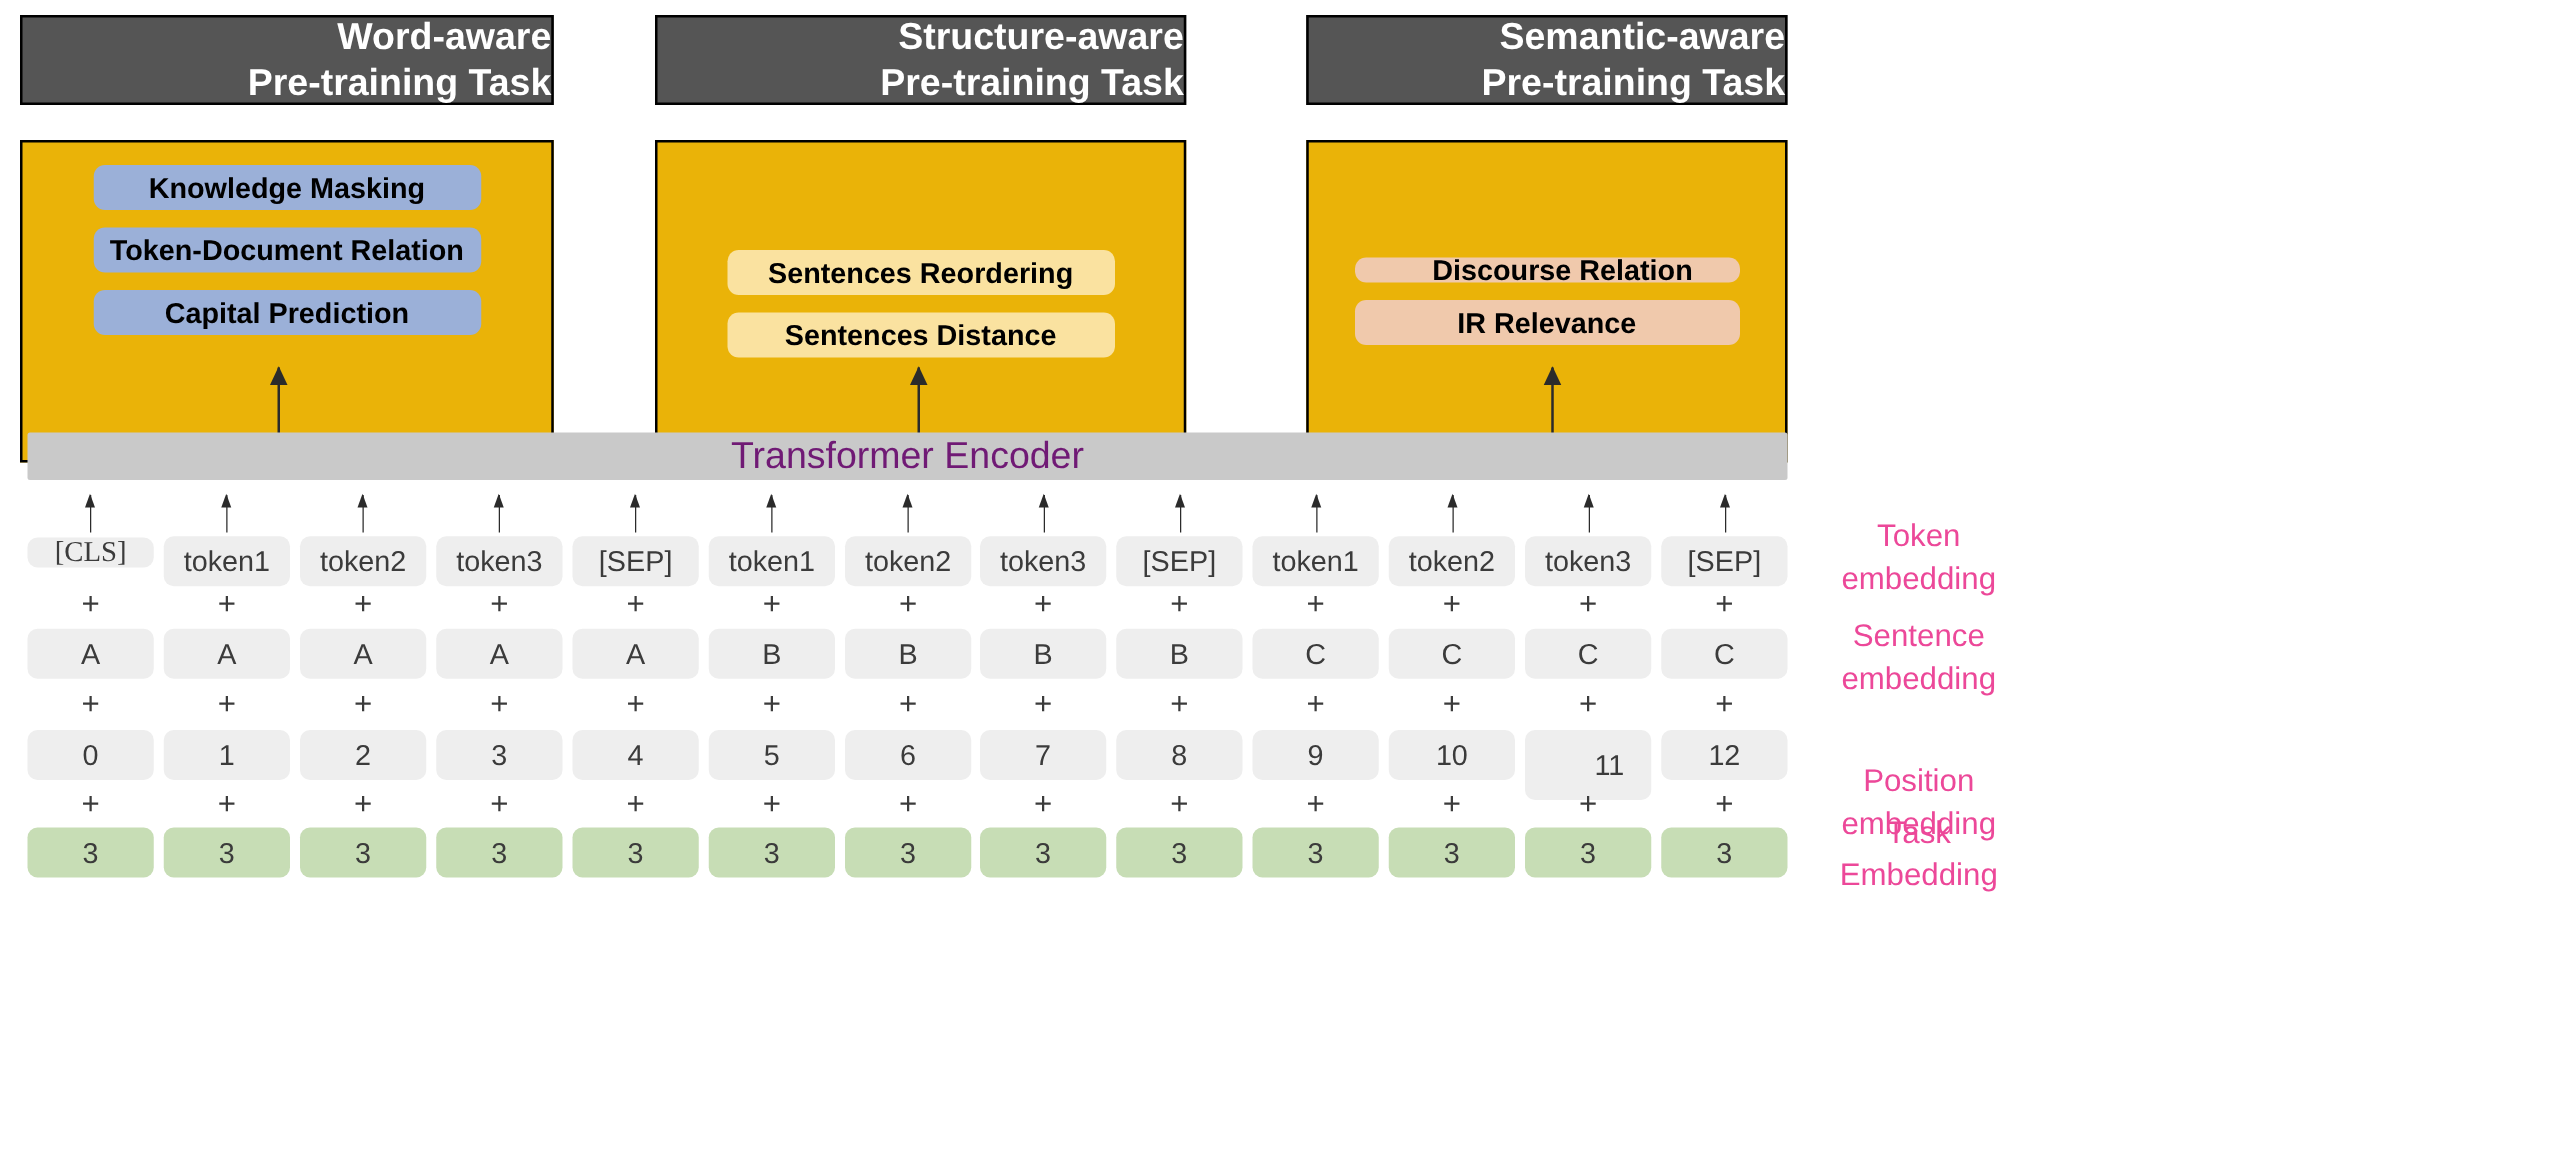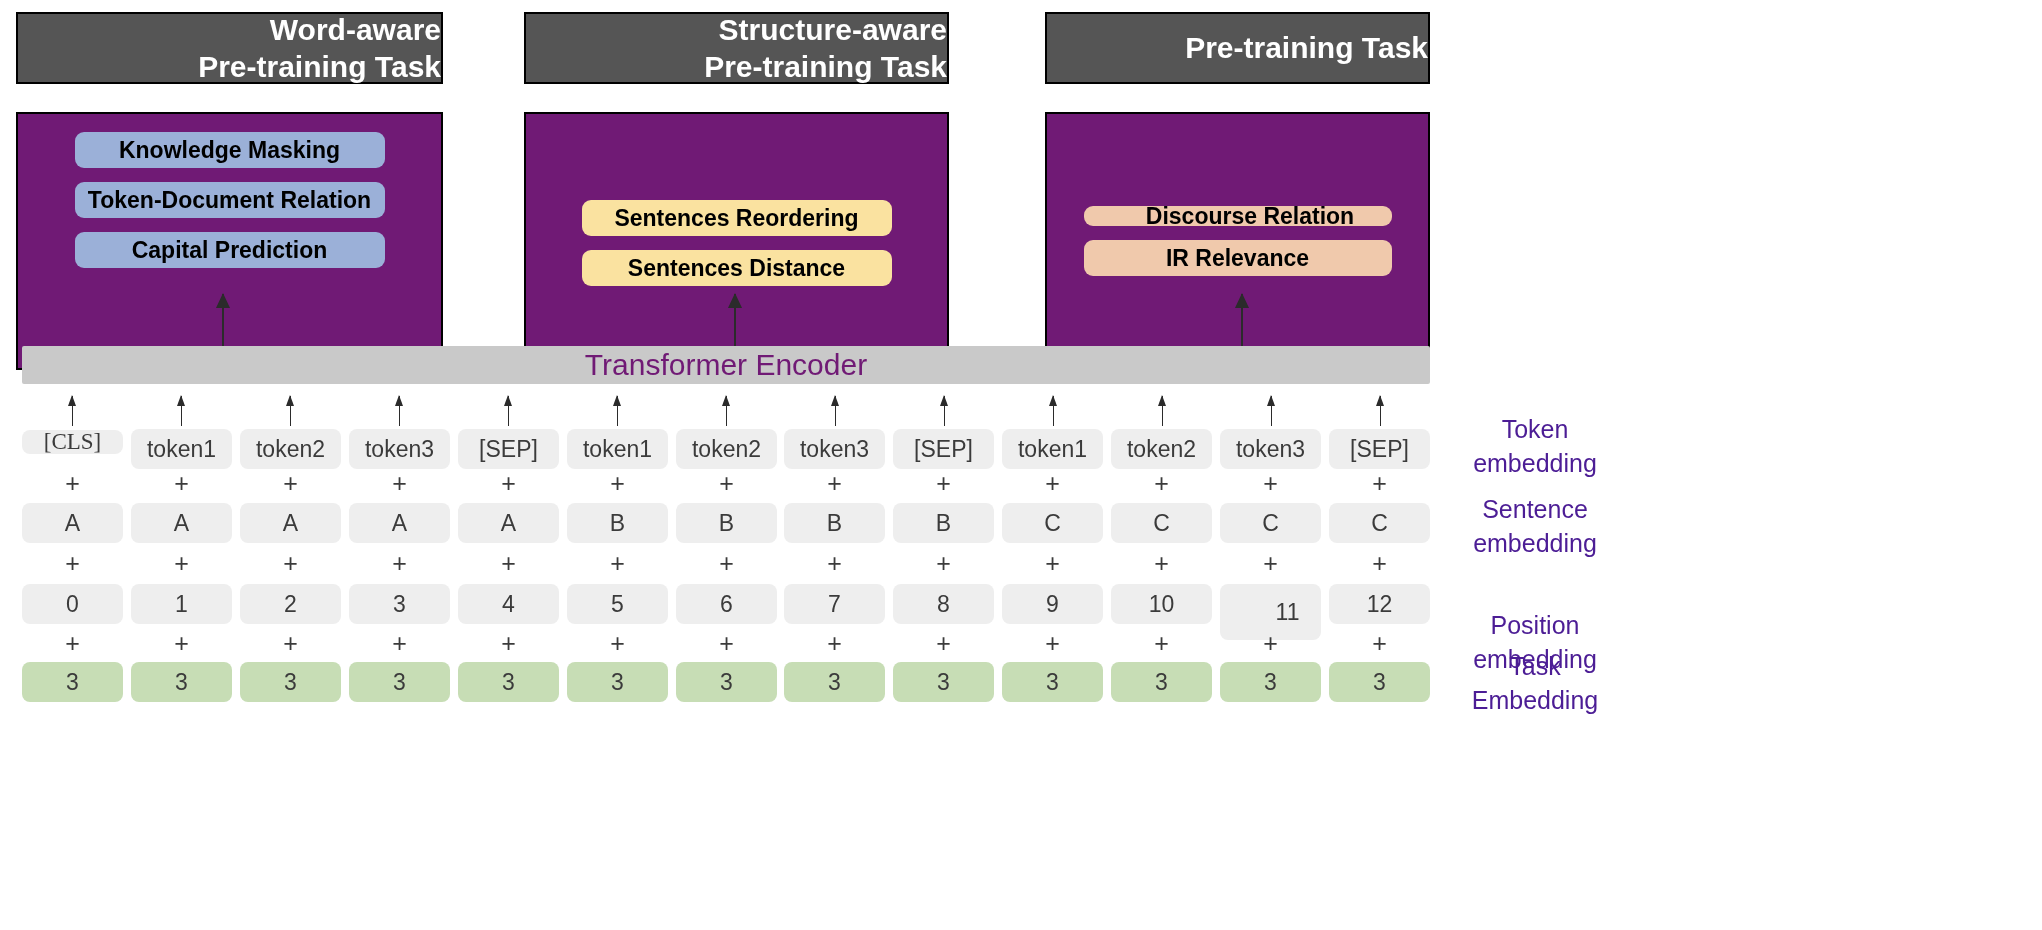--- a/index.html
+++ b/index.html
@@ -34,21 +34,21 @@
     display: flex;
     flex-direction: column;
     align-items: flex-end;
     justify-content: center;
     text-align: center;
   }
   .task-header .l1, .task-header .l2 { display: block; }
 
   .task-body {
     position: absolute;
-    background: #701a75;
+    background: #eab308;
     border: 2px solid #000000;
     box-sizing: border-box;
     display: flex;
     flex-direction: column;
     align-items: center;
     justify-content: center;
   }
   .task-body.pad-top { justify-content: flex-start; }
 
   .subtask {
@@ -134,21 +134,21 @@
     justify-content: center;
     font-size: 25px;
     color: #3b3b3b;
   }
 
   .row-label {
     position: absolute;
     text-align: center;
     font-size: 25px;
     line-height: 1.35;
-    color: #4c1d95;
+    color: #ec4899;
   }
 </style>
 </head>
 <body>
 
 <div id="stage">
 
 <div class="task-header" style="left: 16px; top: 12px; width: 427px; height: 72px; background: rgb(85, 85, 85);">
       <span class="l1">Word-aware</span>
       <span class="l2">Pre-training Task</span>
@@ -162,20 +162,21 @@
     <div class="task-header" style="left: 524px; top: 12px; width: 425px; height: 72px; background: rgb(85, 85, 85);">
       <span class="l1">Structure-aware</span>
       <span class="l2">Pre-training Task</span>
     </div>
     <div class="task-body" style="left: 524px; top: 112px; width: 425px; height: 258px; padding-top: 4px;">
       <div class="subtask" style="width: 310px; height: 36px; background: rgb(250, 226, 160);">Sentences Reordering</div>
       <div class="subtask" style="width: 310px; height: 36px; background: rgb(250, 226, 160);">Sentences Distance</div>
     </div>
     <div class="big-arrow" style="left: 734px; top: 294px; height: 54px;"></div>
     <div class="task-header" style="left: 1045px; top: 12px; width: 385px; height: 72px; background: rgb(85, 85, 85);">
+      <span class="l1">Semantic-aware</span>
       <span class="l2">Pre-training Task</span>
     </div>
     <div class="task-body" style="left: 1045px; top: 112px; width: 385px; height: 258px; padding-top: 0px;">
       <div class="subtask" style="width: 308px; height: 20px; background: rgb(240, 201, 172); padding-left: 25px;">Discourse Relation</div>
       <div class="subtask" style="width: 308px; height: 36px; background: rgb(240, 201, 172);">IR Relevance</div>
     </div>
     <div class="big-arrow" style="left: 1241px; top: 294px; height: 54px;"></div>
     <div id="encoder" style="left: 22px; top: 346px; width: 1408px; height: 38px; background: rgb(201, 201, 201); position: absolute; display: flex; align-items: center; justify-content: center; font-size: 30px;">Transformer Encoder</div>
     <div class="sm-arrow" style="left: 72px; top: 396px; height: 30px;"></div>
     <div class="sm-arrow" style="left: 181px; top: 396px; height: 30px;"></div>

